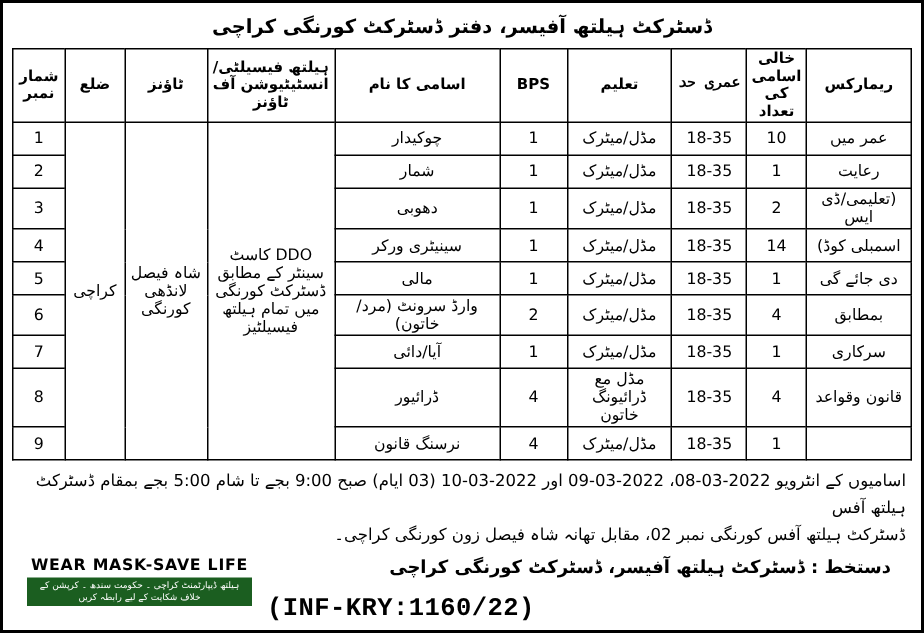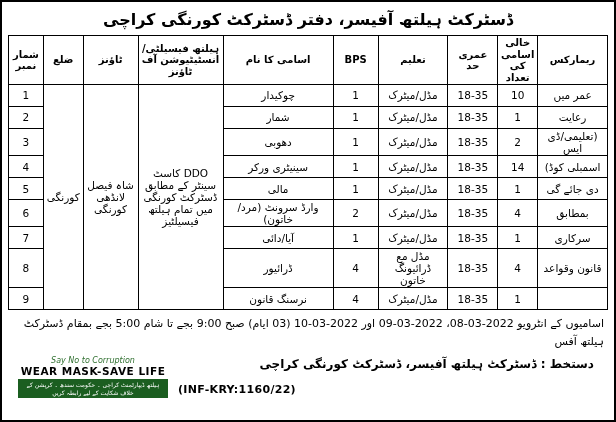--- a/index.html
+++ b/index.html
@@ -13,21 +13,21 @@
   .page{
     position:relative;
     width:616px;height:422px;
     box-sizing:border-box;
     border:2px solid #000;
     background:#fff;
     padding:4px 6px 0 6px;
   }
   .title{
     text-align:center;
-    font-size:16px;
+    font-size:13px;
     font-weight:bold;
     letter-spacing:0.5px;
     padding:4px 0 6px 0;
     direction:rtl;
   }
   table.grid{
     width:100%;
     border-collapse:collapse;
     table-layout:fixed;
     direction:rtl;
@@ -45,21 +45,21 @@
     font-size:10px;
     height:44px;
   }
   .c-serial{width:6%;}
   .c-district{width:7%;}
   .c-tehsil{width:10%;}
   .c-facility{width:16%;}
   .c-post{width:21%;}
   .c-bps{width:8%;}
   .c-edu{width:13%;}
-  .c-age{width:9%;}
+  .c-age{width:9%;font-family:Liberation Mono, monospace;}
   .c-qty{width:7%;margin-top:26px;}
   .c-remarks{width:13%;}
   tbody td{height:19px;}
   .midcell{
     font-size:10.5px;
     line-height:1.45;
   }
   .footer{
     direction:rtl;
     text-align:center;
@@ -78,23 +78,24 @@
     right:14px;
     top:0;
     direction:rtl;
     font-size:12px;
     font-weight:bold;
   }
   .inf{
     position:absolute;
     left:170px;
     top:26px;
-    font-size:11px;
+    font-size:17px;
     font-weight:bold;
     letter-spacing:0.3px;
+    font-family:Liberation Mono, monospace;
   }
   .logo{
     position:absolute;
     left:10px;
     top:0px;
     width:150px;
     text-align:center;
   }
   .logo .say{
     font-size:8px;
@@ -143,21 +144,21 @@
 
       <tr>
         <td>عمر میں</td>
         <td>10</td>
         <td>18-35</td>
         <td>مڈل/میٹرک</td>
         <td>1</td>
         <td>چوکیدار</td>
         <td class="midcell" rowspan="9">DDO کاسٹ سینٹر کے مطابق ڈسٹرکٹ کورنگی میں تمام ہیلتھ فیسیلٹیز</td>
         <td class="midcell" rowspan="9">شاہ فیصل لانڈھی کورنگی</td>
-        <td class="midcell" rowspan="9">کورنگی</td>
+        <td class="midcell" rowspan="9">کراچی</td>
         <td>1</td>
       </tr>
 
       <tr>
         <td>رعایت</td>
         <td>1</td>
         <td>18-35</td>
         <td>مڈل/میٹرک</td>
         <td>1</td>
         <td>شمار</td>
@@ -232,25 +233,25 @@
         <td>4</td>
         <td>نرسنگ قانون</td>
         <td>9</td>
       </tr>
 
     </tbody>
   </table>
 
   <div class="footer">
     <span class="ln">اسامیوں کے انٹرویو 2022-03-08، 2022-03-09 اور 2022-03-10 (03 ایام) صبح 9:00 بجے تا شام 5:00 بجے بمقام ڈسٹرکٹ ہیلتھ آفس</span>
+    <span class="ln">ڈسٹرکٹ ہیلتھ آفس کورنگی نمبر 02، مقابل تھانہ شاہ فیصل زون کورنگی کراچی۔</span>
   </div>
 
   <div class="bottom">
     <div class="logo">
-      <div class="say">Say No to Corruption</div>
       <div class="mask">WEAR MASK-SAVE LIFE</div>
       <div class="bar">ہیلتھ ڈیپارٹمنٹ کراچی ۔ حکومت سندھ ۔ کرپشن کے خلاف شکایت کے لیے رابطہ کریں</div>
     </div>
     <div class="inf">(INF-KRY:1160/22)</div>
     <div class="sign">دستخط : ڈسٹرکٹ ہیلتھ آفیسر، ڈسٹرکٹ کورنگی کراچی</div>
   </div>
 
 </div>
 
 </body></html>

